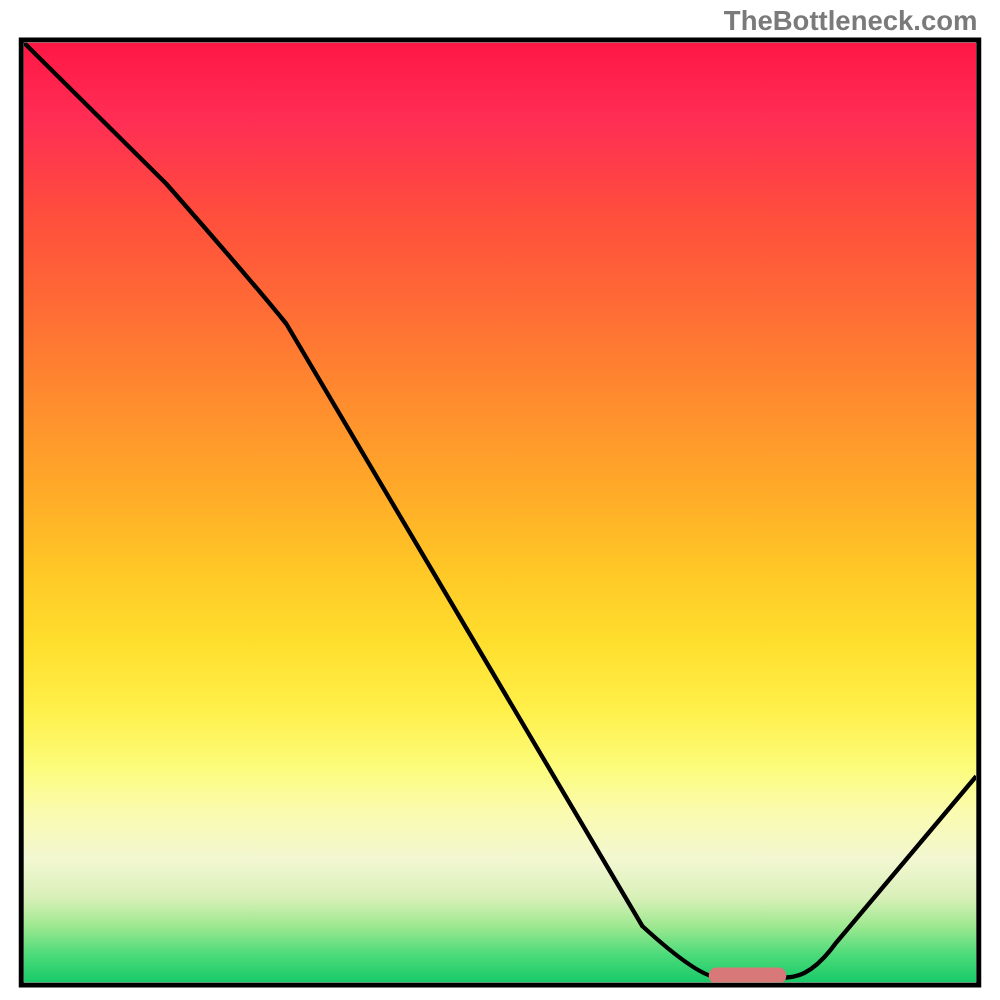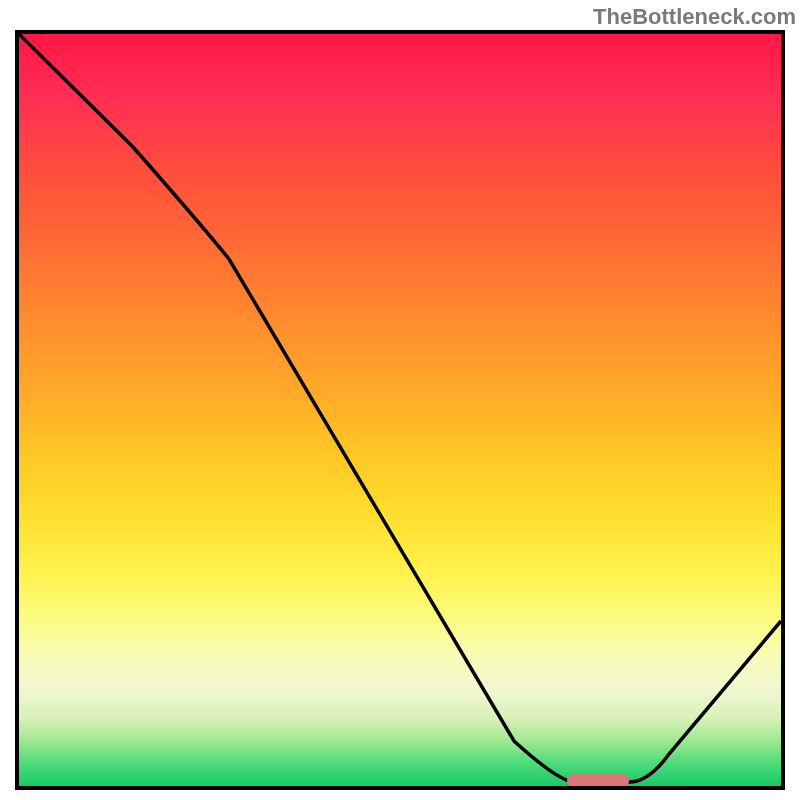--- a/index.html
+++ b/index.html
@@ -7,21 +7,21 @@
     padding: 0;
     width: 800px;
     height: 800px;
     background: #ffffff;
     font-family: Arial, sans-serif;
     position: relative;
   }
   .watermark {
     position: absolute;
     top: 4px;
-    right: 4px;
+    right: 18px;
     font-size: 22px;
     font-weight: bold;
     color: #7a7a7a;
     z-index: 10;
   }
   .chart-container {
     position: absolute;
     top: 30px;
     left: 15px;
     width: 770px;

